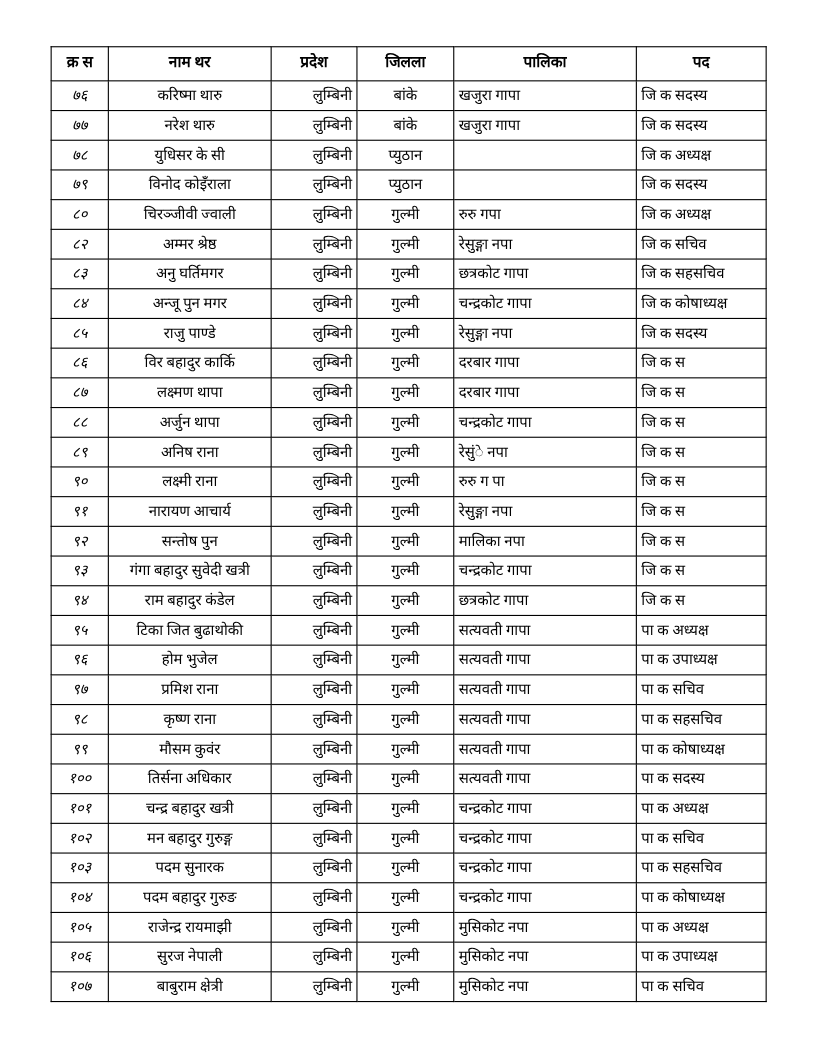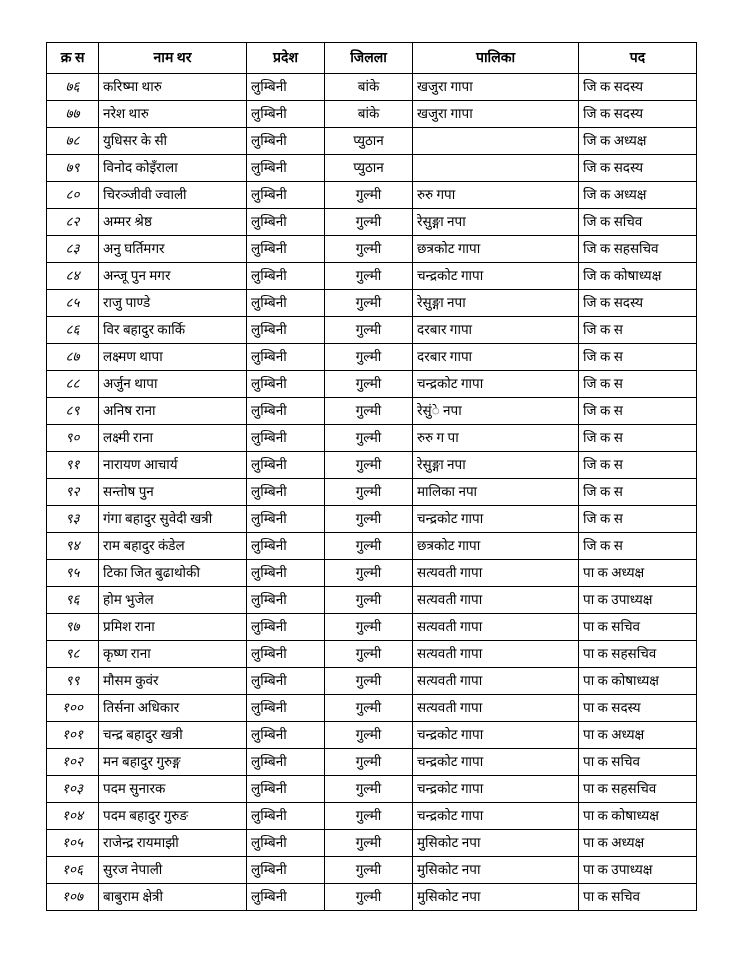--- a/index.html
+++ b/index.html
@@ -45,22 +45,22 @@
   }
   
   col.c-sn    { width: 52px; }
   col.c-name  { width: 148px; }
   col.c-prov  { width: 78px; }
   col.c-dist  { width: 88px; }
   col.c-pal   { width: 166px; }
   col.c-post  { width: 118px; }
 
   td.sn    { text-align: center; font-style: italic; }
-  td.name  { text-align: left; padding-left: 6px; }
-  td.prov  { text-align: left; padding-left: 7px; }
+  td.name  { text-align: center; padding-left: 6px; }
+  td.prov  { text-align: right; padding-left: 7px; }
   td.dist  { text-align: center; padding-left: 7px; }
   td.pal   { text-align: left; padding-left: 10px; }
   td.post  { text-align: left; padding-left: 7px; margin-left: 37px; }
 
   th.sn-h   { text-align: center; }
   th.name-h { text-align: left; padding-left: 6px; }
   th.prov-h { text-align: left; padding-left: 7px; margin-top: 48px; }
   th.dist-h { text-align: left; padding-left: 7px; }
   th.pal-h  { text-align: center; }
   th.post-h { text-align: left; padding-left: 7px; font-family: Liberation Serif, serif; }

